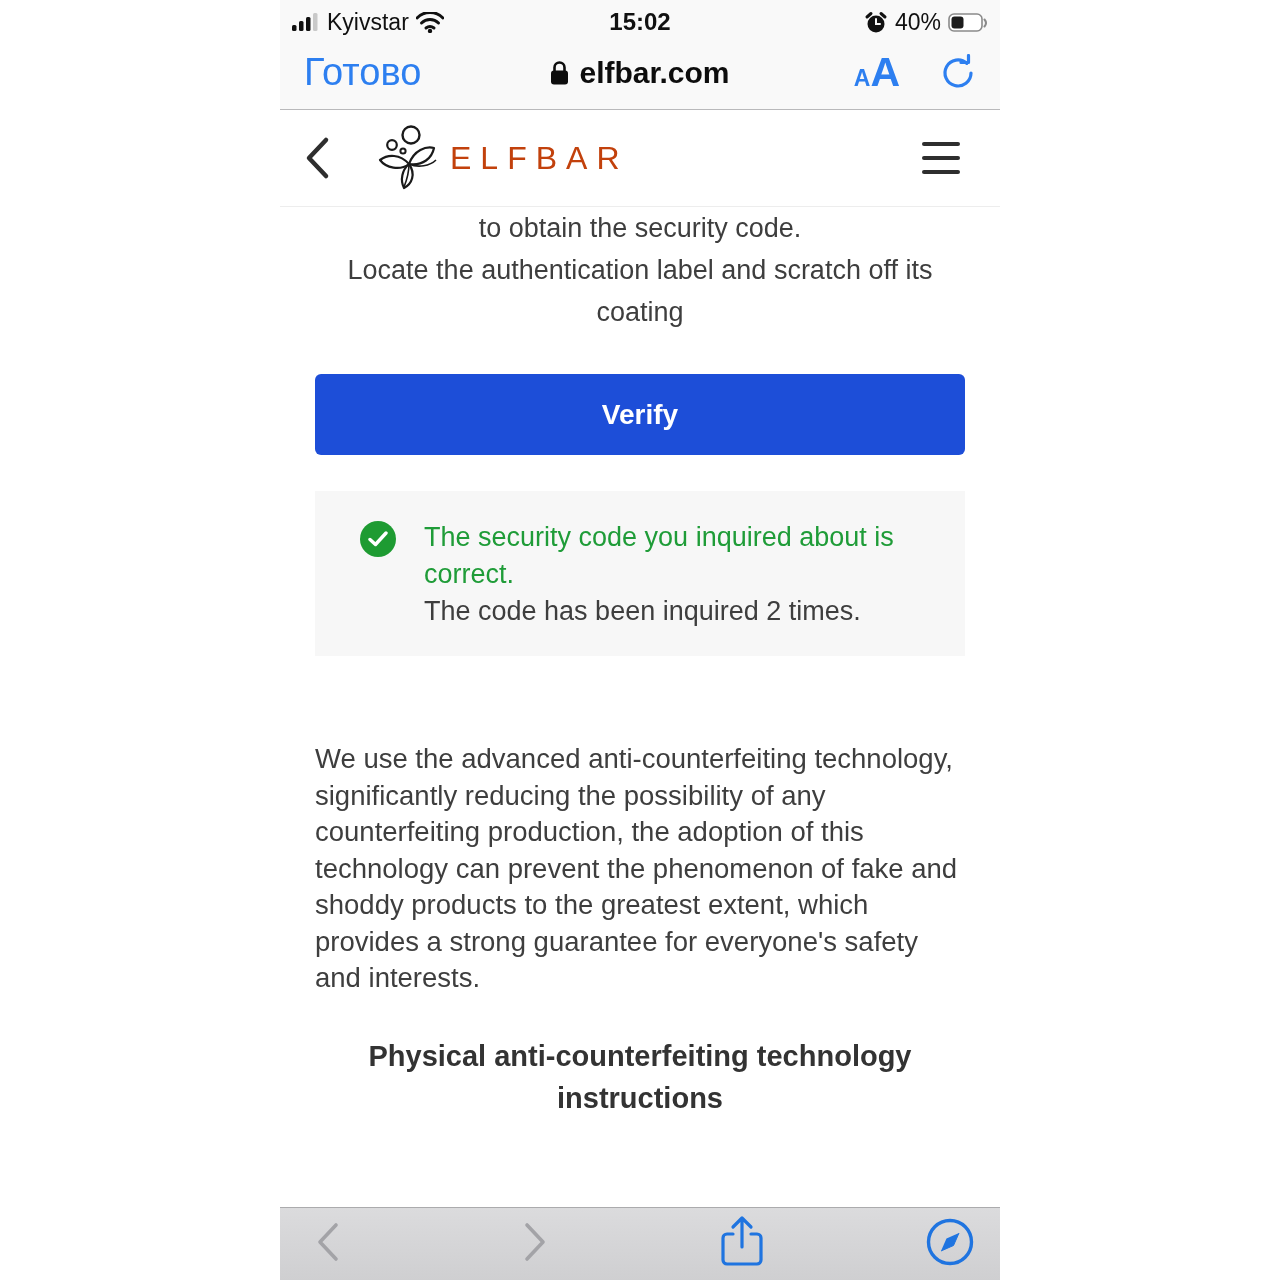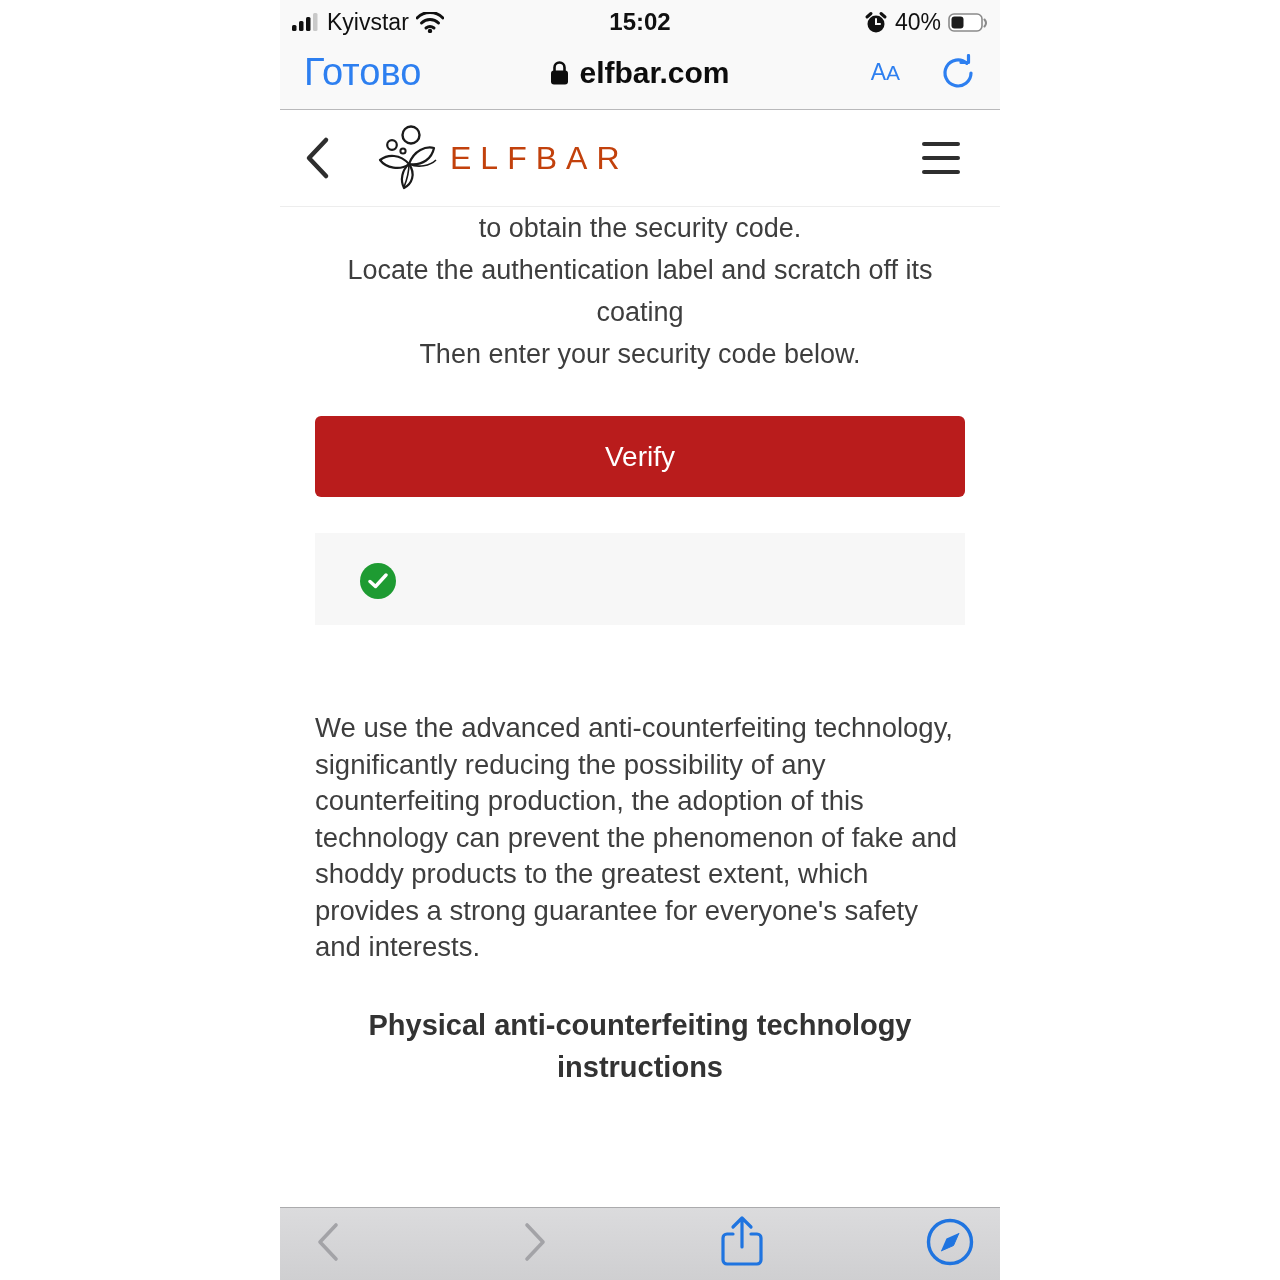--- a/index.html
+++ b/index.html
@@ -32,21 +32,21 @@
   .url-bar{
     height:73px;display:flex;align-items:center;padding:0 24px;position:relative;
   }
   .done-btn{font-size:38px;color:#2d7ff0;cursor:pointer;}
   .url-center{
     position:absolute;left:0;right:0;display:flex;align-items:center;
     justify-content:center;gap:10px;pointer-events:none;
   }
   .url-text{font-size:30px;font-weight:700;color:#0d0d0d;}
   .url-right{margin-left:auto;display:flex;align-items:center;gap:40px;}
-  .aa-btn{font-size:21px;color:#2d7ff0;line-height:1;}
+  .aa-btn{font-size:41px;color:#2d7ff0;line-height:1;font-weight:bold;}
   .aa-btn::first-letter{font-size:23px;}
   
   .site-header{
     height:96px;background:#fff;border-bottom:1px solid #ededed;
     display:flex;align-items:center;padding:0 40px 0 24px;
   }
   .back-chev{display:flex;align-items:center;}
   .logo-group{display:flex;align-items:center;margin-left:46px;}
   .logo-text{
     font-size:32px;letter-spacing:9px;color:#c2410c;margin-left:8px;
@@ -62,24 +62,24 @@
     padding:11px 64px 10px 28px;position:relative;background:#fff;cursor:text;
   }
   .input-label{font-size:24px;line-height:30px;color:#9b9b9b;}
   .input-value{font-size:30px;line-height:38px;color:#161616;}
   .clear-btn{
     position:absolute;right:20px;top:50%;margin-top:-1px;transform:translateY(-50%);
     width:24px;height:24px;border-radius:50%;background:#bcbcbc;
     display:flex;align-items:center;justify-content:center;cursor:pointer;
   }
   .verify-btn{
-    margin-top:41px;width:100%;height:81px;background:#b91c1c;border:none;
+    margin-top:41px;width:100%;height:81px;background:#1d4ed8;border:none;
     border-radius:6px;color:#fff;font-size:28px;
     font-family:"Liberation Sans", sans-serif;cursor:pointer;
-    display:flex;align-items:center;justify-content:center;
+    display:flex;align-items:center;justify-content:center;font-weight:bold;
   }
   .success-box{
     margin-top:36px;background:#f7f7f7;padding:28px 30px 26px 45px;
     display:flex;align-items:flex-start;
   }
   .check-circle{
     flex:0 0 auto;width:36px;height:36px;border-radius:50%;background:#1e9b32;
     display:flex;align-items:center;justify-content:center;margin-top:2px;
   }
   .result-texts{margin-left:28px;}
@@ -184,31 +184,34 @@
         <span></span>
         <span></span>
     </div>
   </div>
 
   <div class="content">
 
     <div class="intro">
       <div>to obtain the security code.</div>
       <div>Locate the authentication label and scratch off its coating</div>
-      <div>Then enter your security code below.</div>
     </div>
 
 
     <button class="verify-btn">Verify</button>
 
     <div class="success-box">
       <div class="check-circle">
         <svg width="20" height="16" viewBox="0 0 20 16">
           <path d="M2 8.5 L7.5 13.5 L18 2" fill="none" stroke="#fff" stroke-width="3.4" stroke-linecap="round" stroke-linejoin="round"></path>
         </svg>
+      </div>
+      <div class="result-texts">
+        <div class="success-msg">The security code you inquired about is correct.</div>
+        <div class="count-msg">The code has been inquired 2 times.</div>
       </div>
     </div>
 
     <div class="description">We use the advanced anti-counterfeiting technology, significantly reducing the possibility of any counterfeiting production, the adoption of this technology can prevent the phenomenon of fake and shoddy products to the greatest extent, which provides a strong guarantee for everyone's safety and interests.</div>
 
     <div class="section-heading">Physical anti-counterfeiting technology instructions</div>
 
   </div>
 
   <div class="toolbar">

